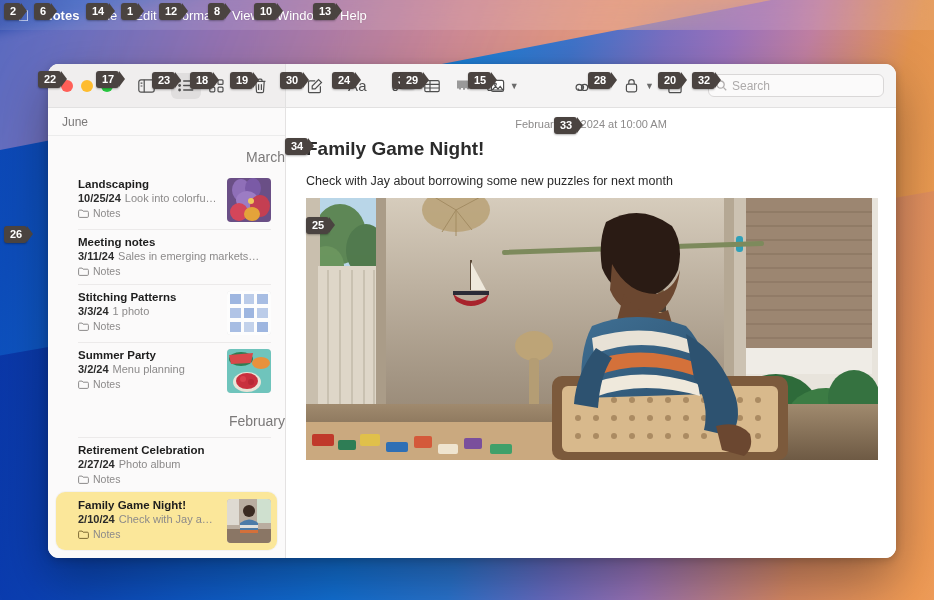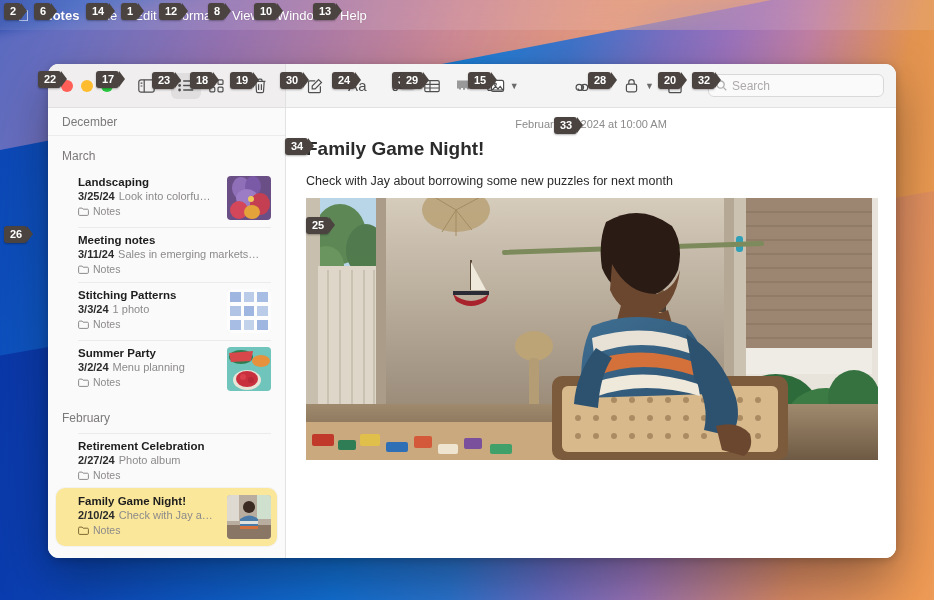--- a/index.html
+++ b/index.html
@@ -183,21 +183,21 @@
   }
   .pinned-header {
     height: 28px; display: flex; align-items: center;
     padding-left: 14px;
     font-size: 12px; color: #7b7979;
     background: #fbfafa;
     border-bottom: 1px solid #ececec;
   }
   .month-header {
     padding: 13px 0 6px 14px;
-    font-size: 12px; color: #7b7979;
+    font-size: 14px; color: #7b7979; text-align: right;
   }
   .note-row {
     margin: 0 8px;
     padding: 7px 6px 7px 22px;
     display: flex; align-items: flex-start; gap: 8px;
     border-radius: 9px;
     position: relative;
   }
   .note-row + .note-row::before,
   .note-row.has-rule::before {
@@ -416,29 +416,29 @@
               <line x1="7.4" y1="7.4" x2="10.2" y2="10.2"></line>
           </svg>
           <span>Search</span>
         </div>
       </div>
     </div>
 
     <div id="body">
 
       <div id="notelist">
-        <div class="pinned-header">December</div>
+        <div class="pinned-header">June</div>
 
         <div class="month-header">March</div>
 
         <div class="note-row">
           <div class="note-text">
             <div class="note-title">Landscaping</div>
             <div class="note-sub">
-              <b>3/25/24</b><span>Look into colorfu…</span>
+              <b>10/25/24</b><span>Look into colorfu…</span>
             </div>
             <div class="note-folder">
               <svg width="11" height="9" viewBox="0 0 11 9" fill="none" stroke="#8c8a8a" stroke-width="1">
                 <path d="M.6 2.2A1.1 1.1 0 0 1 1.7 1.1h2.4l1 1.1h4.2a1.1 1.1 0 0 1 1.1 1.1v4a1.1 1.1 0 0 1-1.1 1.1H1.7A1.1 1.1 0 0 1 .6 7.3z"></path>
               </svg>
               <span>Notes</span>
             </div>
           </div>
           <div class="thumb">
             <svg viewBox="0 0 44 44" preserveAspectRatio="xMidYMid slice">

